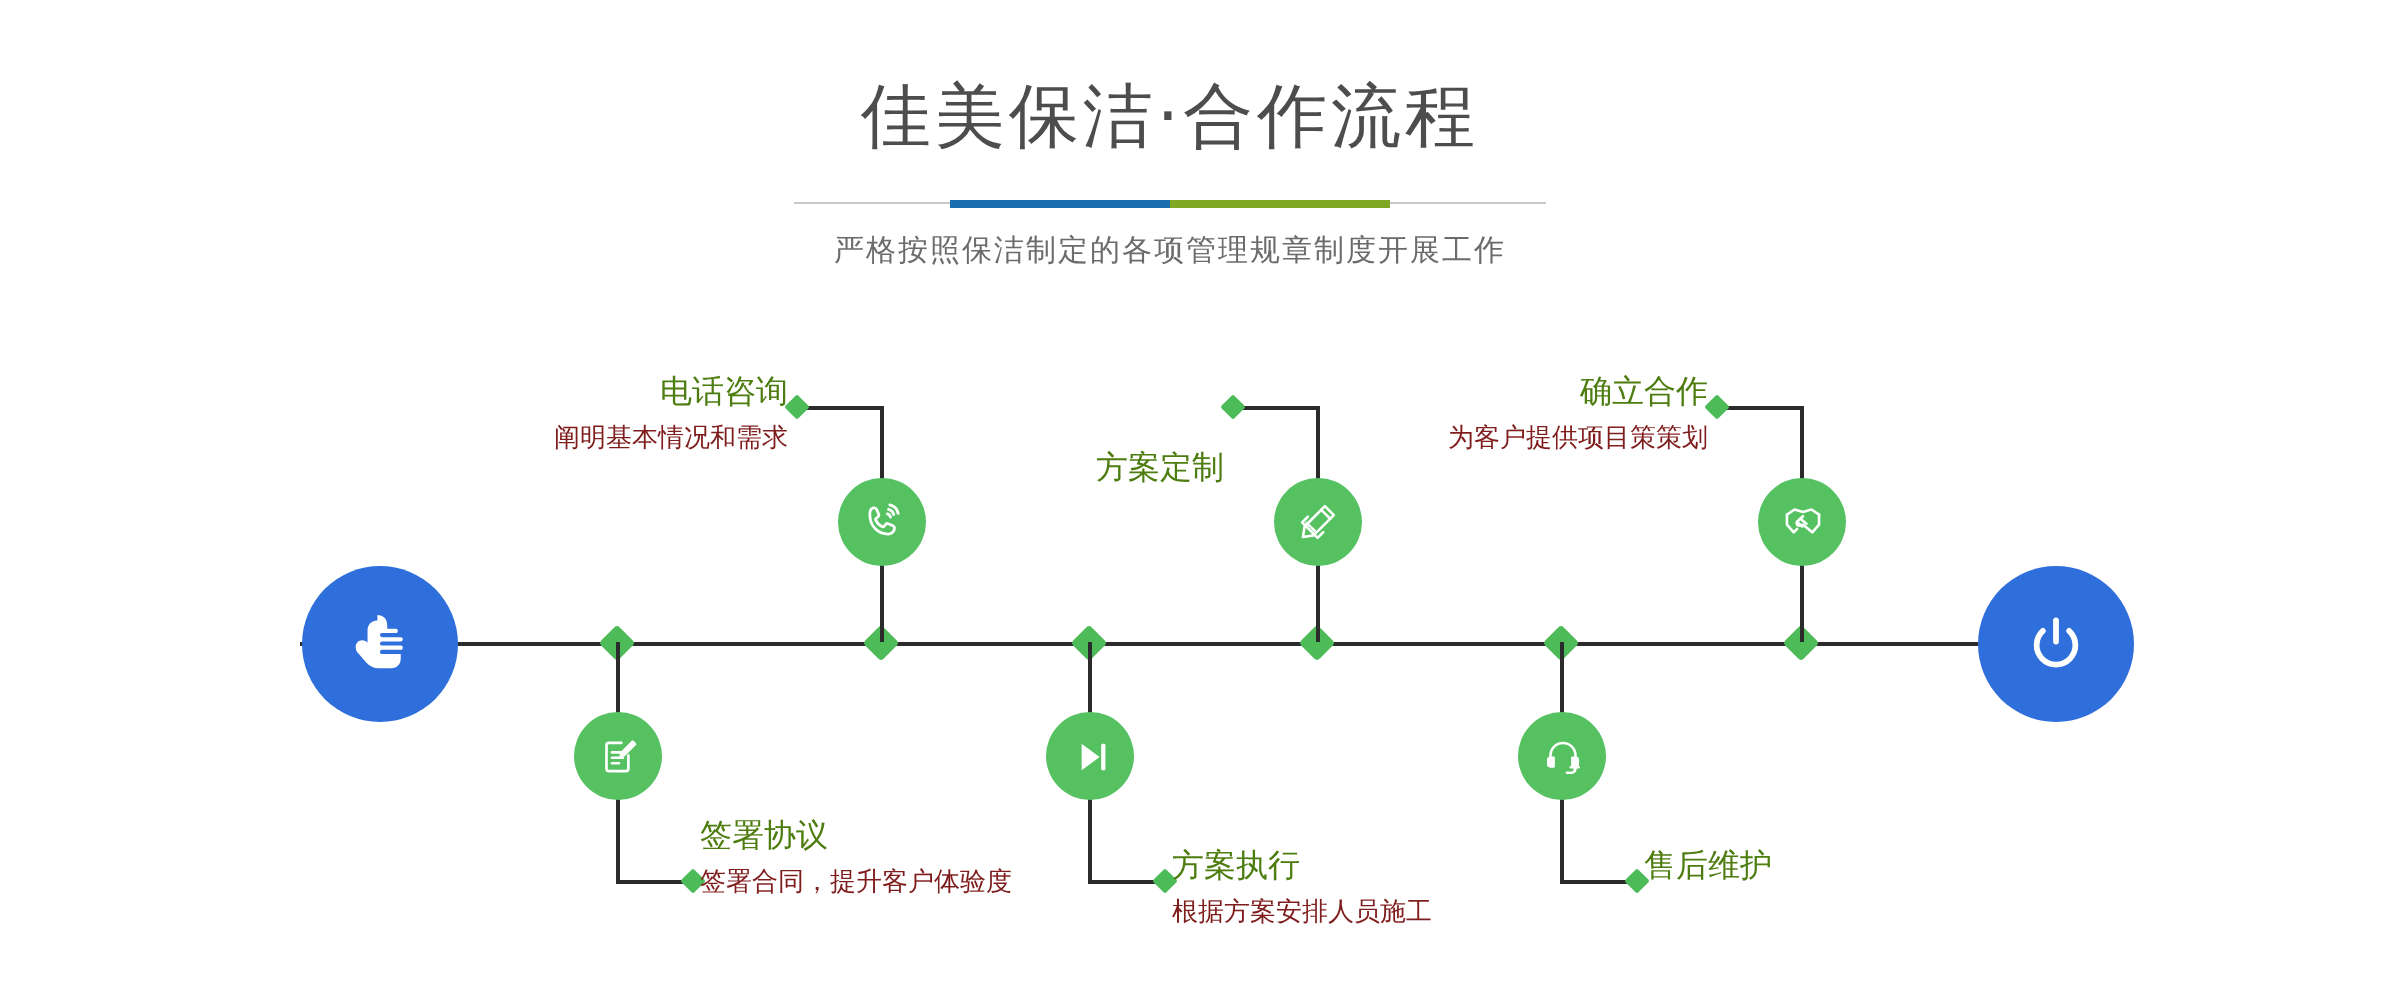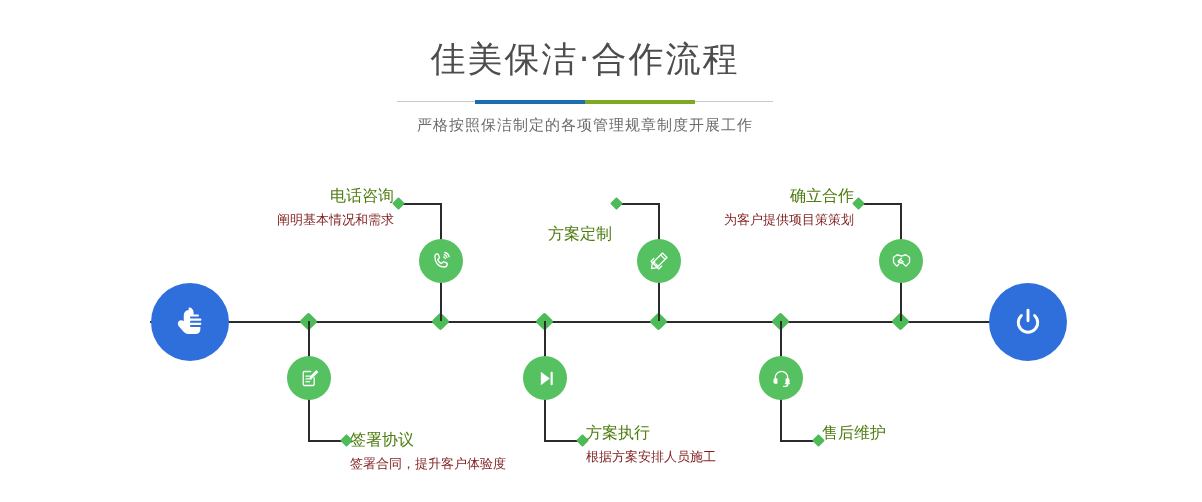--- a/index.html
+++ b/index.html
@@ -127,21 +127,21 @@
       <span>
         <svg width="25" height="25" viewBox="0 0 64 64" fill="none" stroke="#ffffff" stroke-width="3.4" stroke-linecap="round" stroke-linejoin="round">
           <path d="M44 30v17a3 3 0 0 1-3 3H19a3 3 0 0 1-3-3V17a3 3 0 0 1 3-3h16"></path>
           <path d="M23 26h11"></path>
             <path d="M23 33h14"></path>
             <path d="M23 40h9"></path>
           <path d="M49.5 12.5l3 3-14 14-4.4 1.4 1.4-4.4z" fill="#ffffff" stroke="#ffffff"></path>
         </svg>
       </span>
     </div>
-    <div class="lbl down" style="left:350px;top:430px;">
+    <div class="lbl down" style="left:350px;top:408px;">
       <div class="t">签署协议</div>
       <div class="d">签署合同，提升客户体验度</div>
     </div>
   </div>
 
   <div>
     <div class="diamond" style="left:652px;top:315px;"></div>
     <div class="vline" style="left:658px;top:203px;height:118px;"></div>
     <div class="hline" style="left:616px;top:203px;width:44px;"></div>
     <div class="leaddot" style="left:612px;top:199px;"></div>

